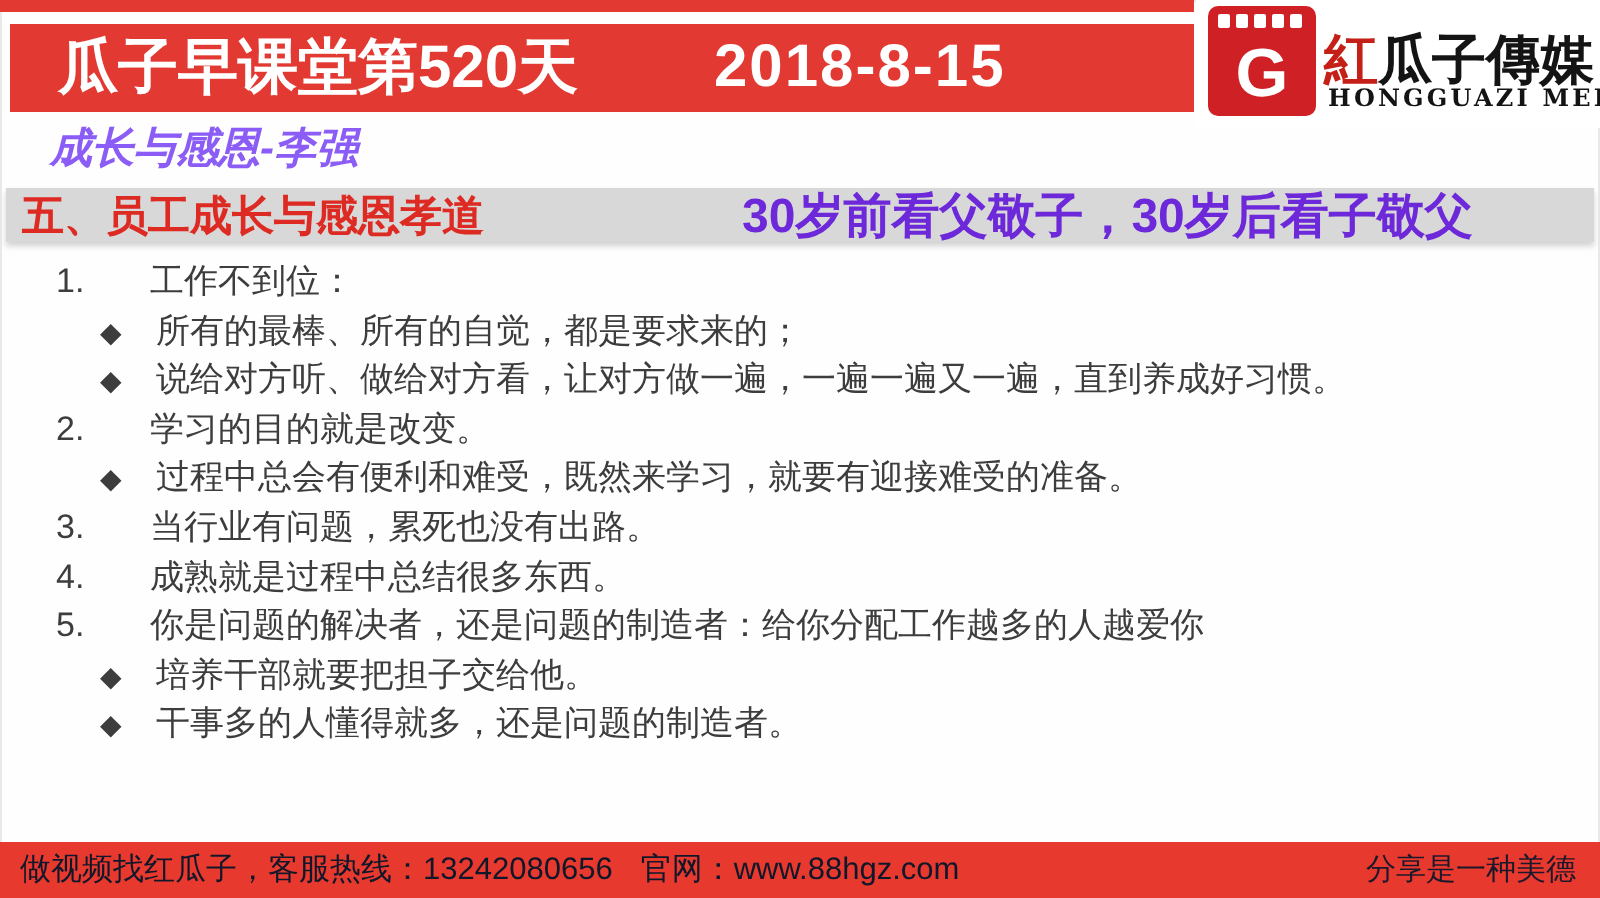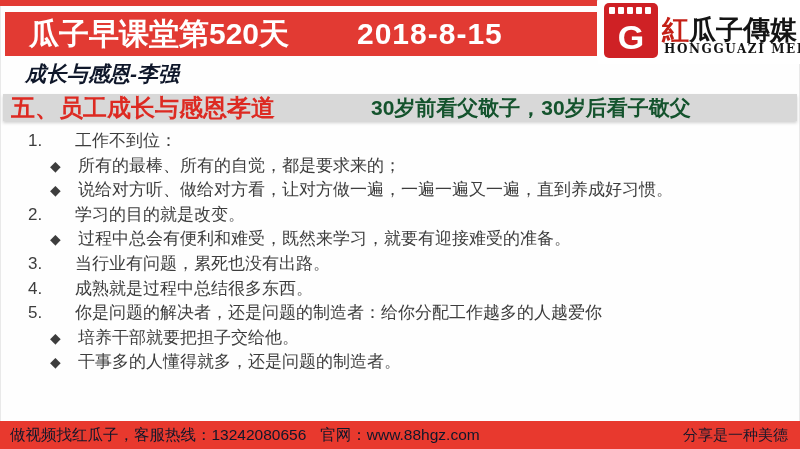--- a/index.html
+++ b/index.html
@@ -44,35 +44,35 @@
   }
   .logo-cn .first { color:#c42017; }
   .logo-en {
     position:absolute; left:66px; top:42px; font-size:12px; font-weight:bold;
     font-family:"DejaVu Serif", serif; color:#141414; letter-spacing:1.6px; white-space:nowrap;
   }
 
   
   .subtitle {
     position:absolute; left:25px; top:60px; font-size:21px; font-weight:bold;
-    font-style:italic; color:#0f172a; white-space:nowrap;
+    font-style:italic; color:#8b5cf6; white-space:nowrap;
   }
 
   
   .section-bar {
     position:absolute; left:3px; top:94px; width:794px; height:27px;
     background:#d8d8d8; box-shadow:0 2px 3px rgba(0,0,0,0.18);
   }
   .section-heading {
     position:absolute; left:8px; top:50%; transform:translateY(-50%);
-    font-size:24px; font-weight:bold; color:#dd2a22; white-space:nowrap;
+    font-size:21px; font-weight:bold; color:#dd2a22; white-space:nowrap;
   }
   .section-quote {
     position:absolute; left:368px; top:50%; transform:translateY(-50%);
-    font-size:21px; font-weight:bold; color:#14532d; white-space:nowrap;
+    font-size:24px; font-weight:bold; color:#6d28d9; white-space:nowrap;
   }
 
   
   .content { position:absolute; left:28px; top:129px; width:764px; }
   .line {
     display:flex; align-items:flex-start;
     min-height:24.6px; line-height:24.6px;
     font-size:17px; color:#3d3d3d; white-space:nowrap;
   }
   .line .marker { flex:0 0 auto; }

